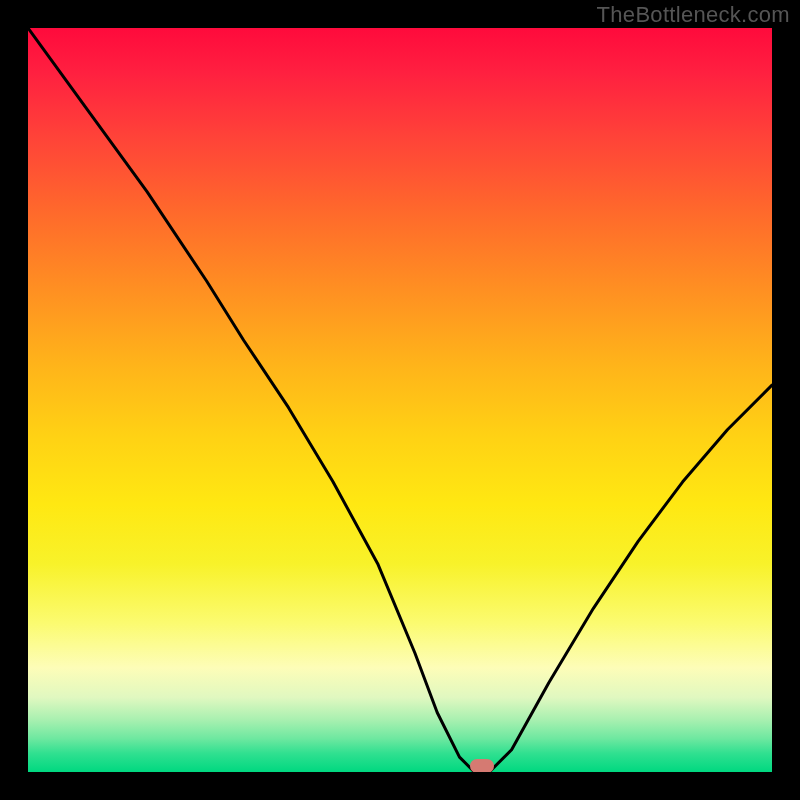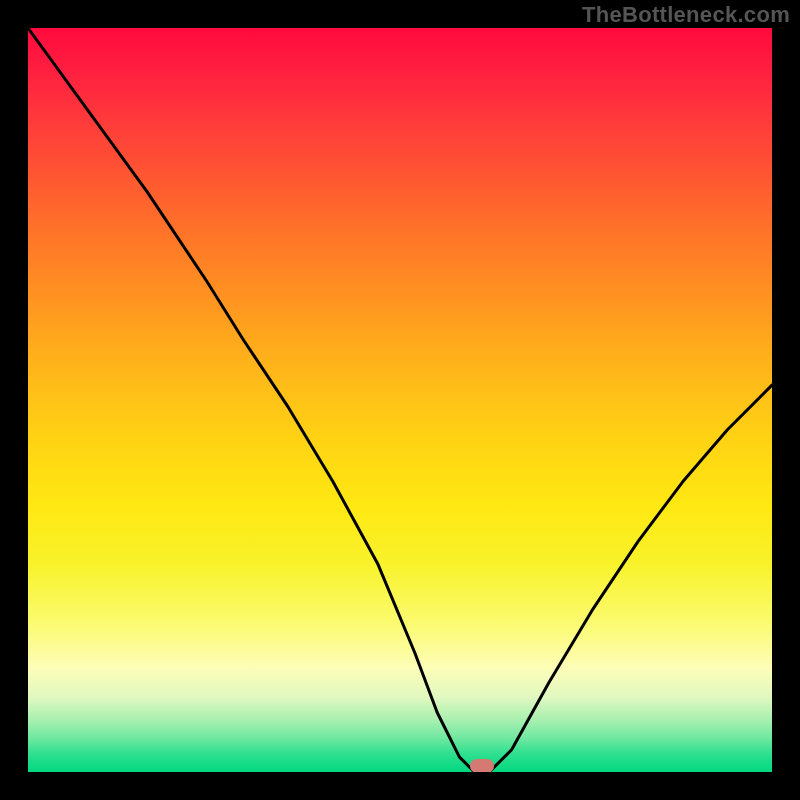--- a/index.html
+++ b/index.html
@@ -10,21 +10,21 @@
     position: relative;
     font-family: Arial, sans-serif;
     overflow: hidden;
   }
   .watermark {
     position: absolute;
     top: 2px;
     right: 10px;
     color: #555;
     font-size: 22px;
-    font-weight: 700;
+    font-weight: 400;
     z-index: 10;
     letter-spacing: 0.3px;
   }
   .plot-area {
     position: absolute;
     left: 28px;
     top: 28px;
     width: 744px;
     height: 744px;
     overflow: hidden;

